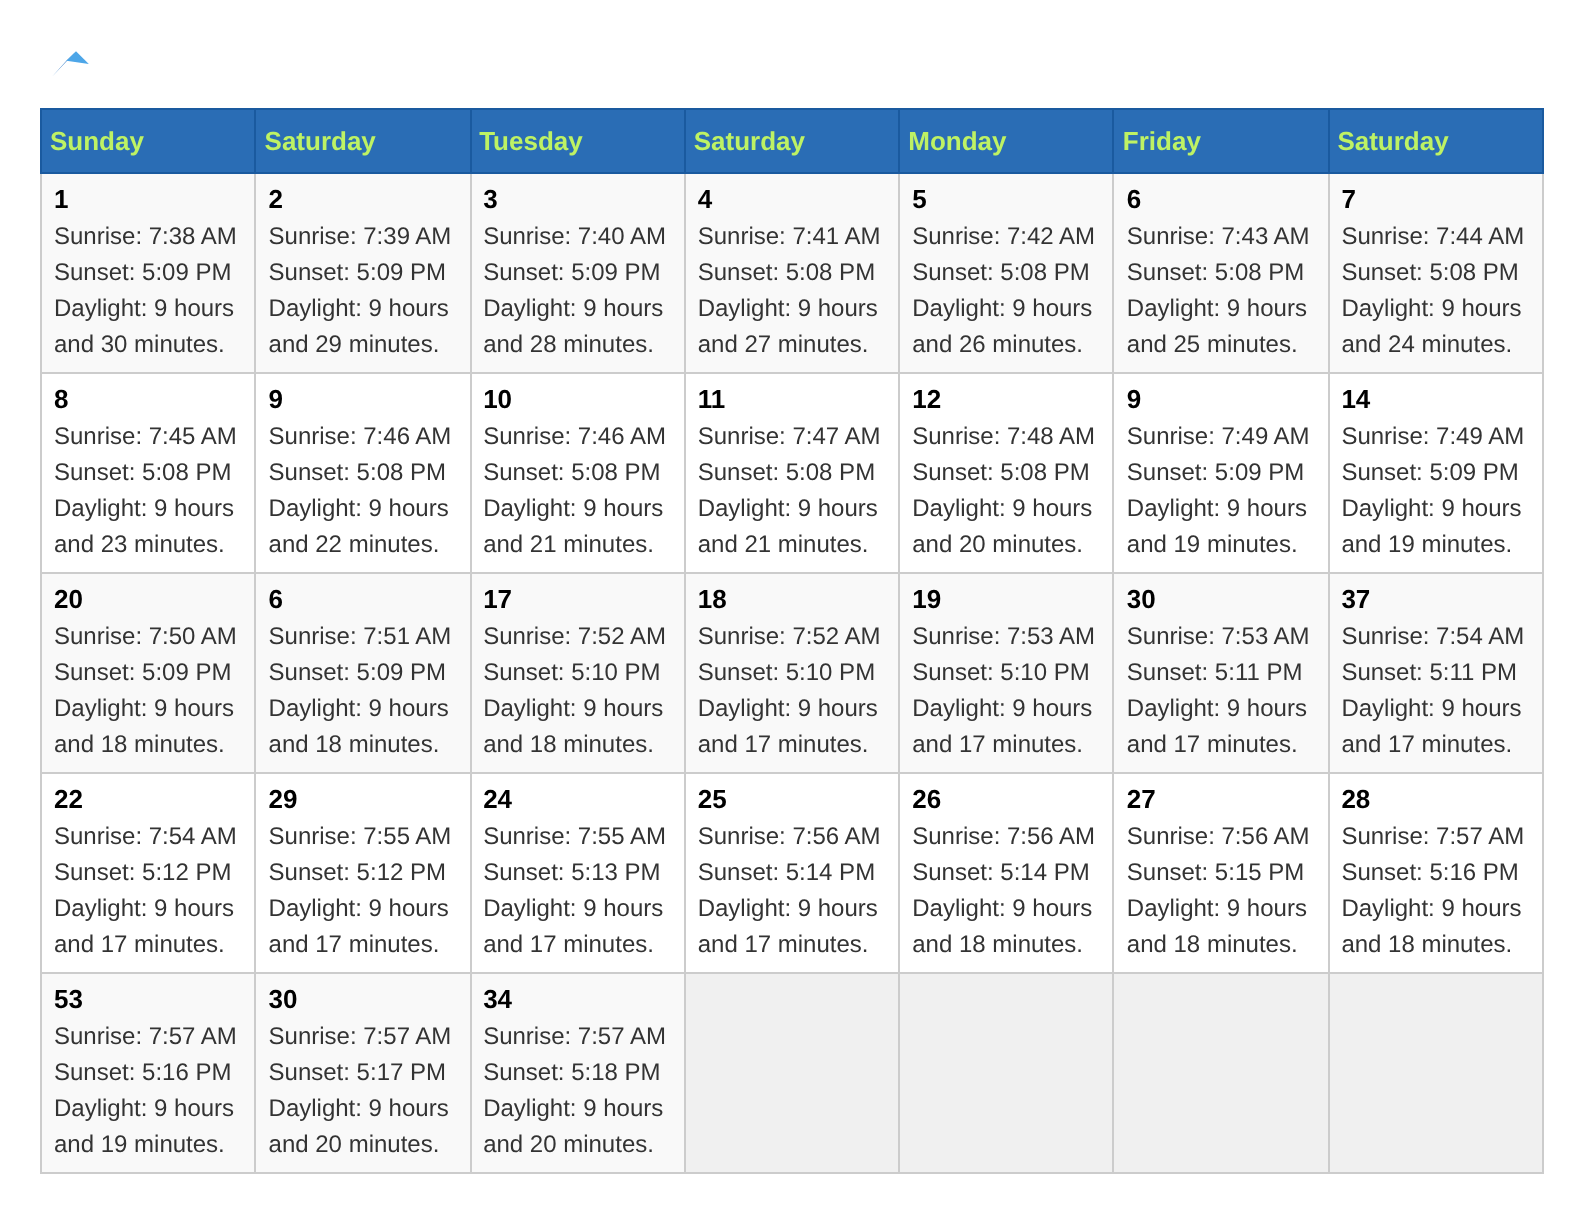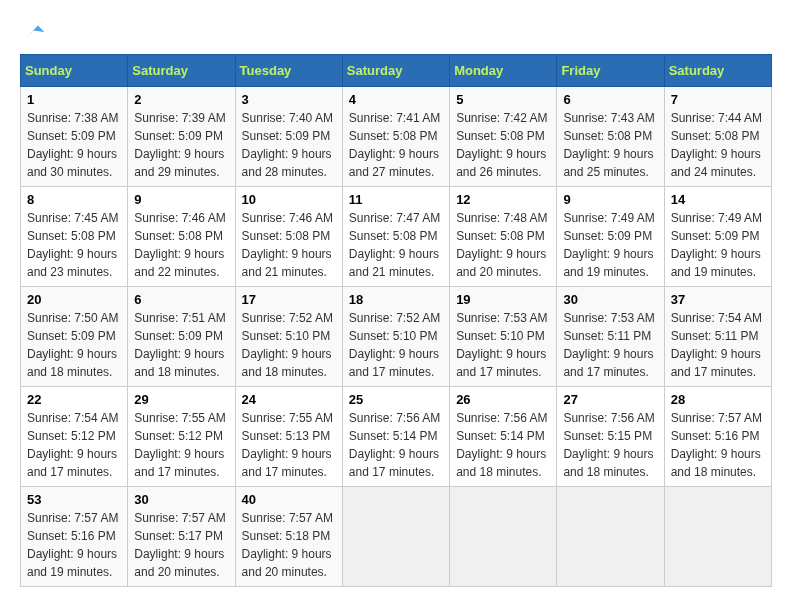--- a/index.html
+++ b/index.html
@@ -368,21 +368,21 @@
       </td>
         <td>
         <span class="day-number">30</span>
         <div class="day-info">
           Sunrise: 7:57 AM<br>
           Sunset: 5:17 PM<br>
           Daylight: 9 hours and 20 minutes.
         </div>
       </td>
         <td>
-        <span class="day-number">40</span>
+        <span class="day-number">34</span>
         <div class="day-info">
           Sunrise: 7:57 AM<br>
           Sunset: 5:18 PM<br>
           Daylight: 9 hours and 20 minutes.
         </div>
       </td>
         <td class="empty-cell"></td>
         <td class="empty-cell"></td>
         <td class="empty-cell"></td>
         <td class="empty-cell"></td>

